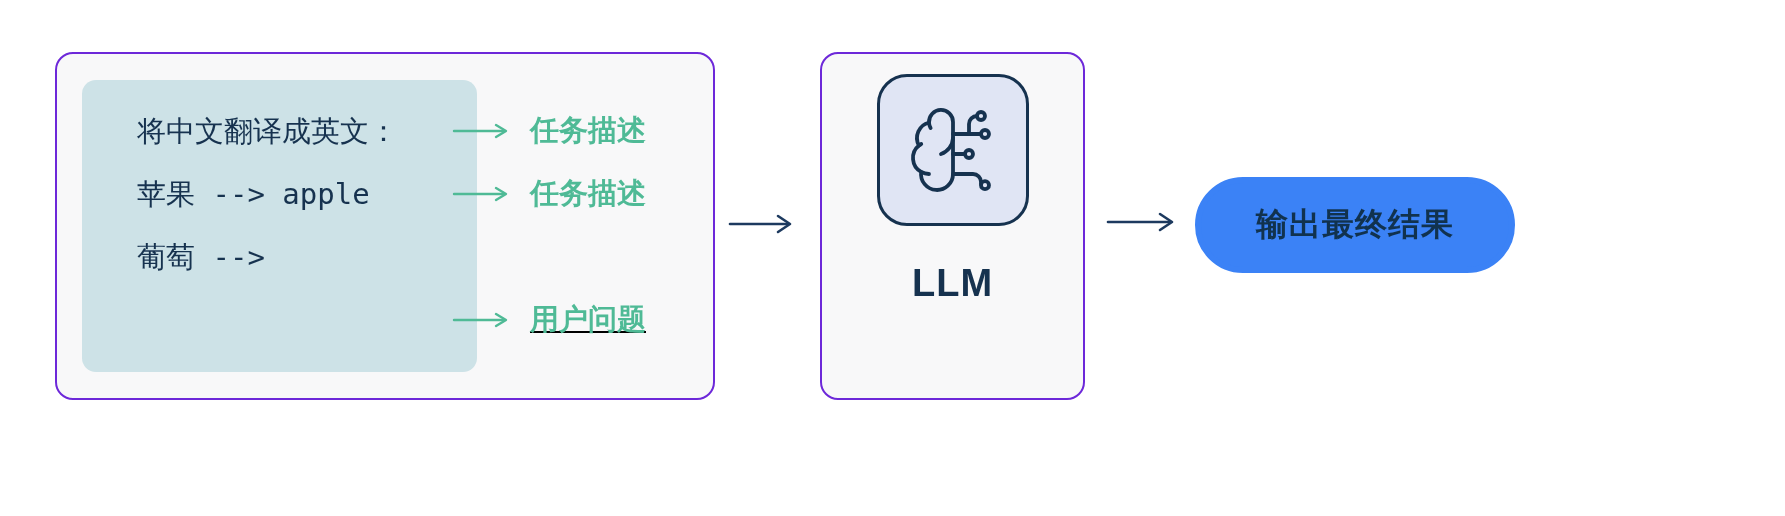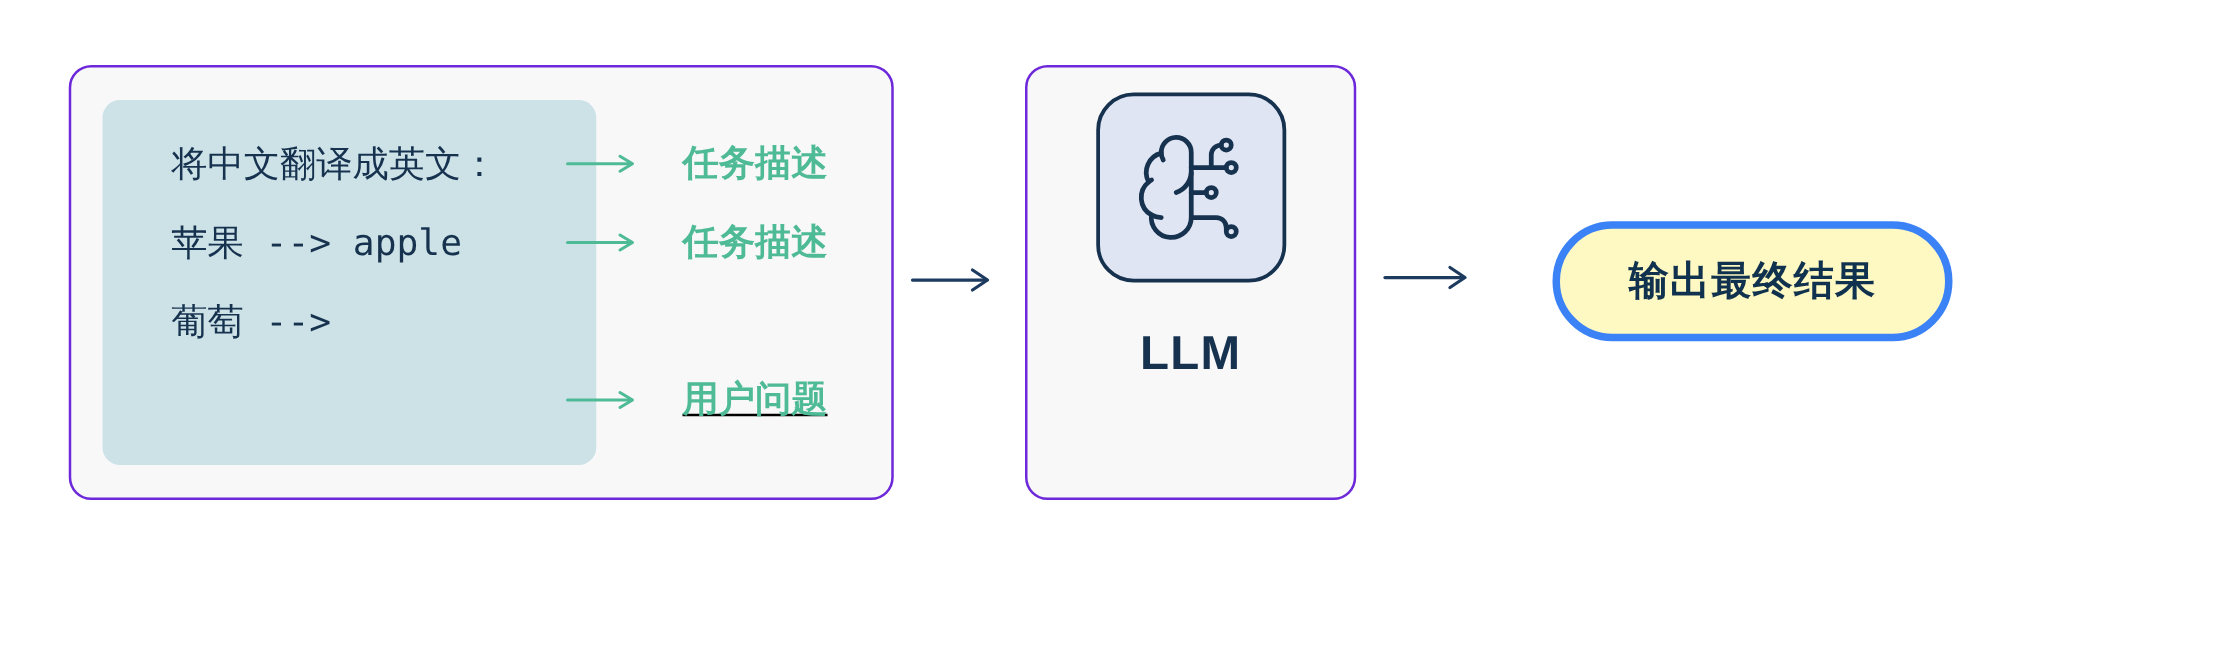--- a/index.html
+++ b/index.html
@@ -19,36 +19,36 @@
     position:absolute; left:25px; top:26px; width:395px; height:292px;
     background:#cde2e7; border-radius:14px;
     padding:20px 0 0 55px; display:flex; flex-direction:column;
   }
   .prompt-line {
     height:63px; display:flex; align-items:center;
     font-family:"DejaVu Sans Mono", monospace;
     font-size:29px; color:#16324f; white-space:pre;
   }
 
-  .annotation { position:absolute; left:395px; display:flex; align-items:center; gap:30px; height:34px; }
+  .annotation { position:absolute; left:395px; display:flex; align-items:center; gap:14px; height:34px; }
   .annotation svg { flex:0 0 auto; display:block; }
   .annotation-label { font-size:29px; font-weight:700; color:#4fba96; white-space:nowrap; }
 
   .flow-arrow { position:absolute; display:block; }
 
   .icon-card {
     width:152px; height:152px; background:#e0e5f4;
     border:3px solid #16324f; border-radius:30px;
     display:flex; align-items:center; justify-content:center; color:#16324f;
   }
   .llm-label { font-size:38px; font-weight:700; color:#16324f; letter-spacing:1px; }
 
   .output-pill {
-    position:absolute; left:1242px; top:177px; width:320px; height:96px;
-    background:#fef9c3; border:6px solid #3b82f6; border-radius:48px;
+    position:absolute; left:1195px; top:177px; width:320px; height:96px;
+    background:#3b82f6; border:6px solid #3b82f6; border-radius:48px;
     display:flex; align-items:center; justify-content:center;
   }
   .output-label { font-size:32px; font-weight:700; color:#11324e; letter-spacing:1px; white-space:nowrap; }
 </style>
 </head>
 <body>
 
 <div class="canvas">
 
   <div class="panel prompt-panel">

